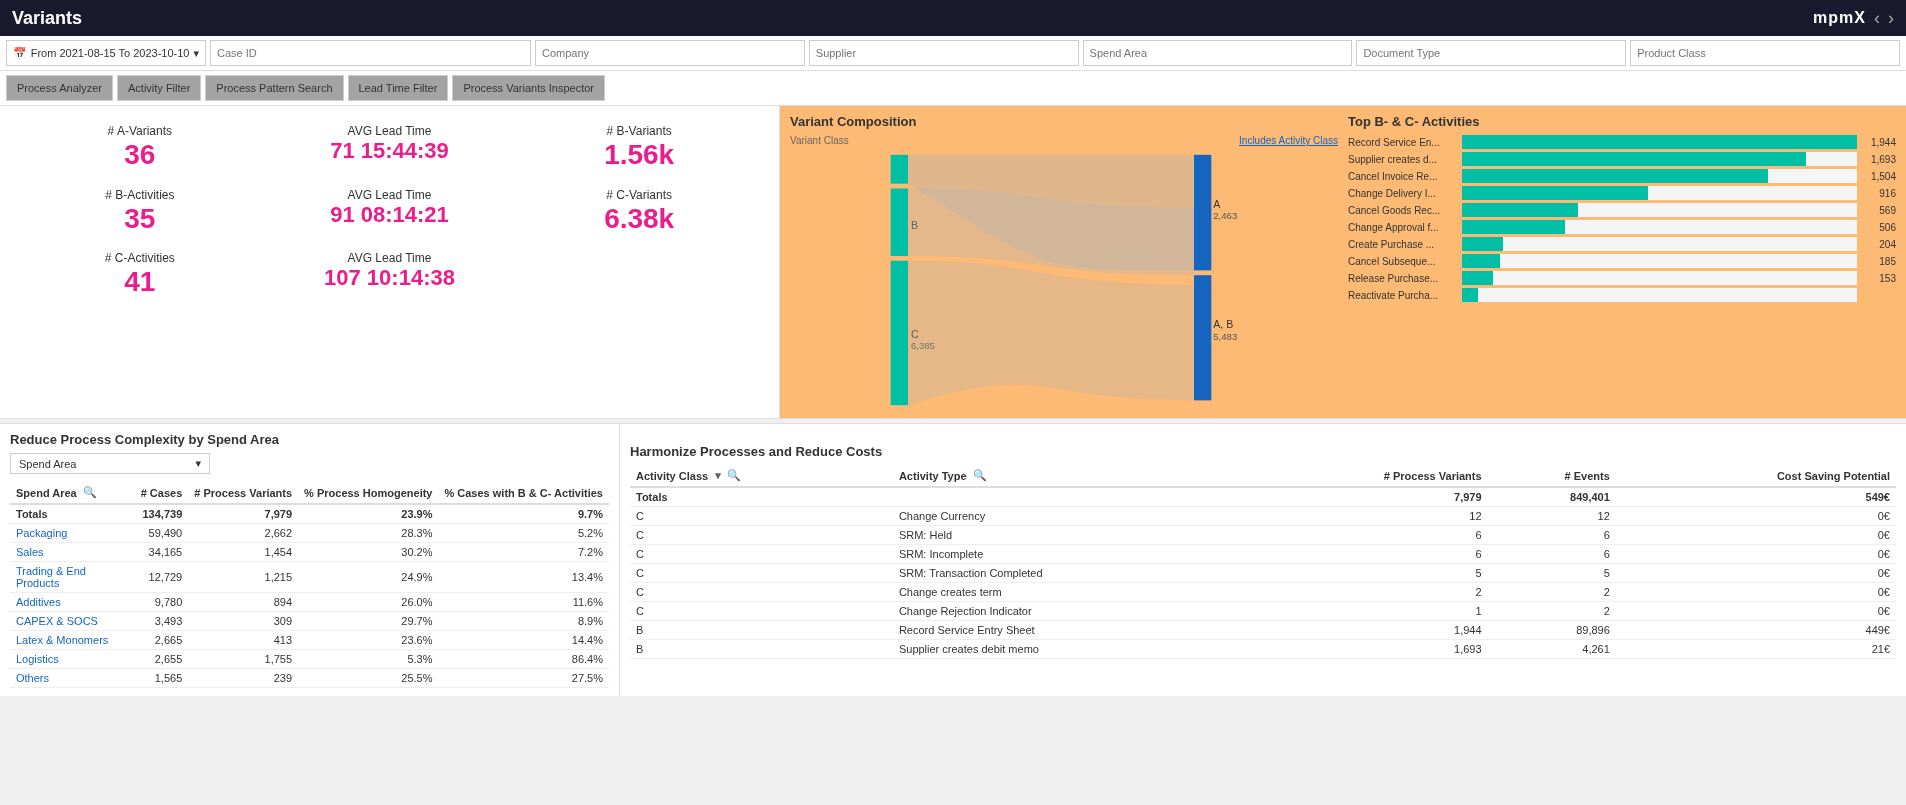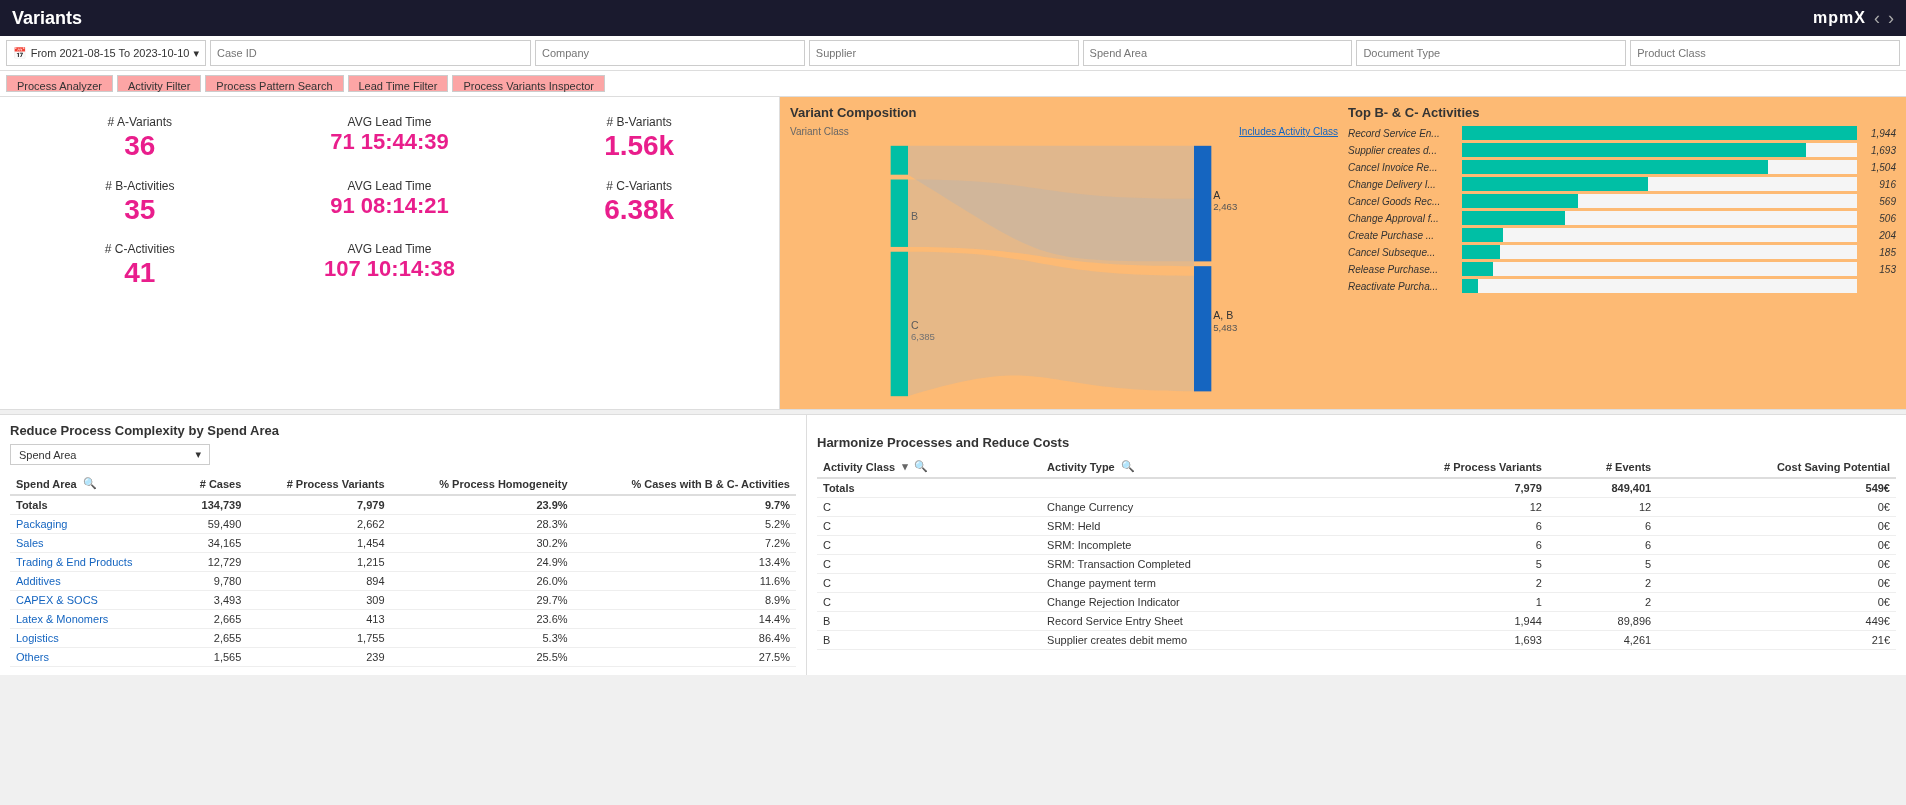--- a/index.html
+++ b/index.html
@@ -65,24 +65,24 @@
       display: flex;
       align-items: center;
       padding: 4px 6px;
       gap: 4px;
       border-bottom: 1px solid #ddd;
     }
     .filter-btn {
       border: 1px solid #ccc;
       padding: 4px 10px;
       font-size: 11px;
-      background: #fca5a5;
+      background: #a3a3a3;
       color: #333;
       cursor: pointer;
-      height: 17px;
+      height: 26px;
       white-space: nowrap;
     }
 
     
     .main-content {
       display: flex;
       flex-direction: row;
       gap: 0;
       padding: 0;
       background: #f0f0f0;
@@ -167,21 +167,21 @@
 
     
     .bottom-section {
       display: flex;
       gap: 0;
       background: #fff;
       border-top: 1px solid #ddd;
       margin-top: 4px;
     }
     .spend-area-panel {
-      width: 807px;
+      width: 620px;
       border-right: 1px solid #ddd;
       padding: 8px 10px;
     }
     .harmonize-panel {
       flex: 1;
       padding: 20px 10px;
     }
 
     .dropdown-selector {
       display: flex;
@@ -331,21 +331,21 @@
 
             <path d="M23,40 C170,40 150,60 320,60 L320,130 C150,130 170,110 23,110 Z" fill="rgba(180,180,180,0.35)"></path>
 
             <path d="M23,115 C170,115 150,140 320,140 L320,260 C150,260 170,220 23,265 Z" fill="rgba(180,180,180,0.3)"></path>
           </svg>
         </div>
       </div>
 
       <div class="top-activities" style="min-width:320px;">
         <div class="section-title">Top B- &amp; C- Activities</div>
-        <div id="bar-chart-container" style="font-style:italic;">
+        <div id="bar-chart-container" style="">
 
         <div class="bar-item">
     <span class="bar-label">Record Service En...</span>
     <div class="bar-track">
       <div class="bar-fill" style="width:100.0%"></div>
     </div>
     <span class="bar-value">1,944</span>
   </div>
             <div class="bar-item">
     <span class="bar-label">Supplier creates d...</span>
@@ -562,21 +562,21 @@
   </tr>
           <tr>
     <td>C</td>
     <td>SRM: Transaction Completed</td>
     <td class="right">5</td>
     <td class="right">5</td>
     <td class="right">0€</td>
   </tr>
           <tr>
     <td>C</td>
-    <td>Change payment term</td>
+    <td>Change creates term</td>
     <td class="right">2</td>
     <td class="right">2</td>
     <td class="right">0€</td>
   </tr>
           <tr>
     <td>C</td>
     <td>Change Rejection Indicator</td>
     <td class="right">1</td>
     <td class="right">2</td>
     <td class="right">0€</td>

